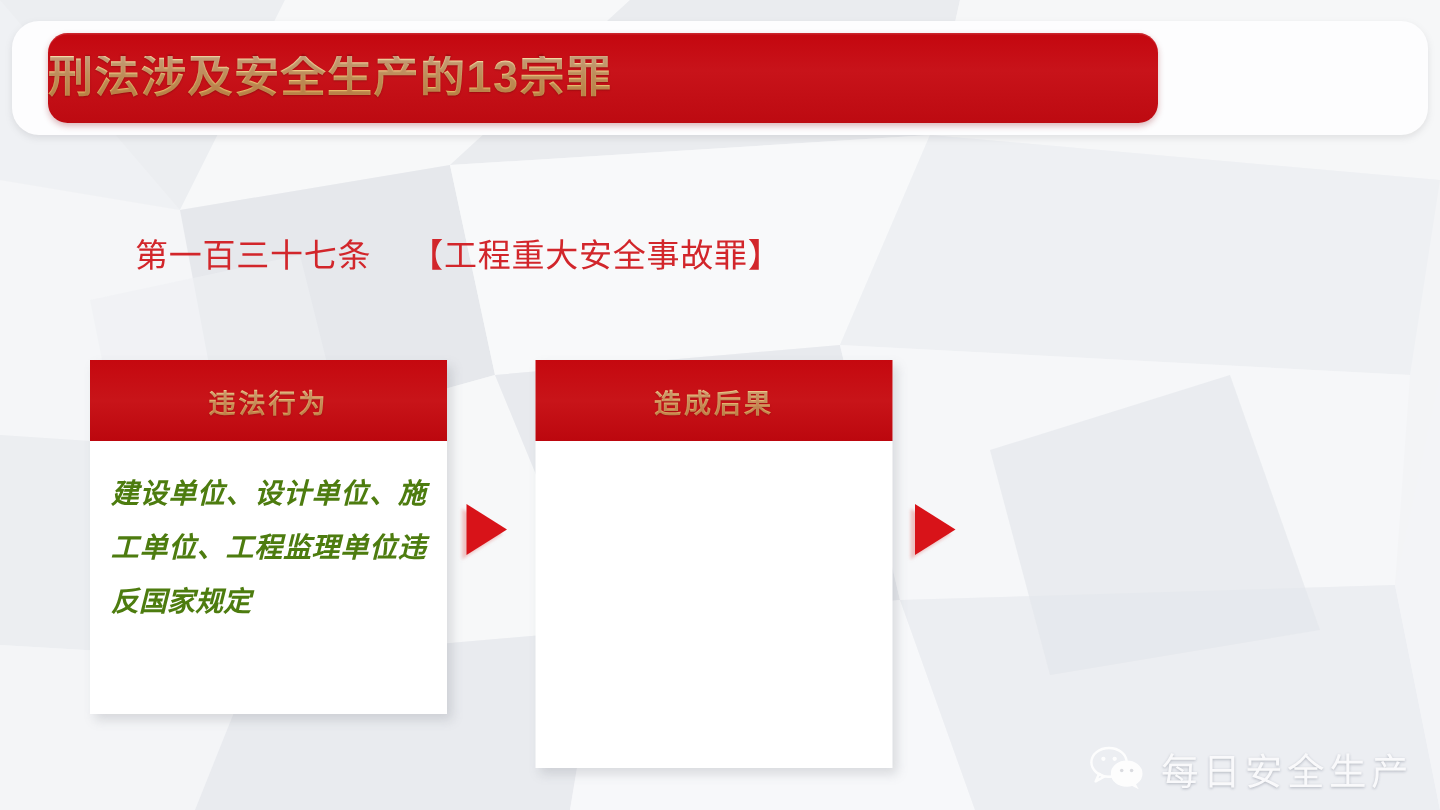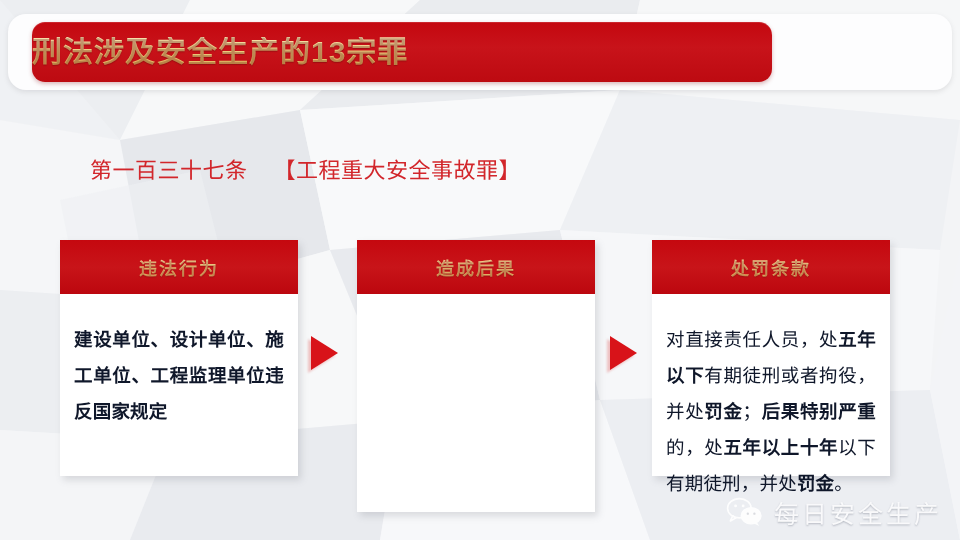--- a/index.html
+++ b/index.html
@@ -119,26 +119,27 @@
     background: linear-gradient(180deg,#f8e0a8 0%,#eec077 50%,#dda košice 100%);
     background: linear-gradient(180deg,#f8e0a8 0%,#eec077 55%,#dfa85a 100%);
     -webkit-background-clip: text;
     background-clip: text;
     -webkit-text-fill-color: transparent;
     text-shadow: 0 1px 1px rgba(100,12,12,.30);
     white-space: nowrap;
   }
 
   .card-body {
-    padding: 28px 14px 10px 14px;
+    padding: 17px 14px 10px 14px;
     font-size: 18.5px;
     line-height: 36px;
-    color: #0f172a;
+    color: #4d7c0f;
     letter-spacing: .2px;
     text-align: justify;
+    font-style: italic;
   }
   .card-body .reg { font-weight: normal; }
   .body-bold { font-weight: bold; }
 
   
   .arrow {
     position: absolute;
     top: 336px;
     width: 0;
     height: 0;
@@ -219,26 +220,20 @@
   <div class="arrow arrow-1"></div>
 
   <div class="card card-2">
     <div class="card-head">
       <span class="card-head-text">造成后果</span>
     </div>
   </div>
 
   <div class="arrow arrow-2"></div>
 
-  <div class="card card-3">
-    <div class="card-head">
-      <span class="card-head-text">处罚条款</span>
-    </div>
-    <div class="card-body"><span class="reg">对直接责任人员，处</span><span class="body-bold">五年以下</span><span class="reg">有期徒刑或者拘役，并处</span><span class="body-bold">罚金</span><span class="reg">；</span><span class="body-bold">后果特别严重</span><span class="reg">的，处</span><span class="body-bold">五年以上十年</span><span class="reg">以下有期徒刑，并处</span><span class="body-bold">罚金</span><span class="reg">。</span></div>
-  </div>
 
   <div class="watermark">
     <span>
       <svg class="wechat-icon" viewBox="0 0 40 34" aria-hidden="true">
         <ellipse cx="14" cy="13" rx="12.5" ry="10.2" fill="none" stroke="#ffffff" stroke-width="1.7"></ellipse>
         <path d="M7 21 L4.5 26.5 L10.5 23.2 Z" fill="none" stroke="#ffffff" stroke-width="1.7" stroke-linejoin="round"></path>
         <circle cx="10" cy="10.5" r="1.5" fill="#ffffff"></circle>
         <circle cx="18" cy="10.5" r="1.5" fill="#ffffff"></circle>
         <ellipse cx="26.5" cy="21" rx="10.5" ry="8.6" fill="#ffffff" stroke="#ffffff" stroke-width="1.4"></ellipse>
         <path d="M32.5 27.5 L35 32 L29.5 29.3 Z" fill="#ffffff"></path>

